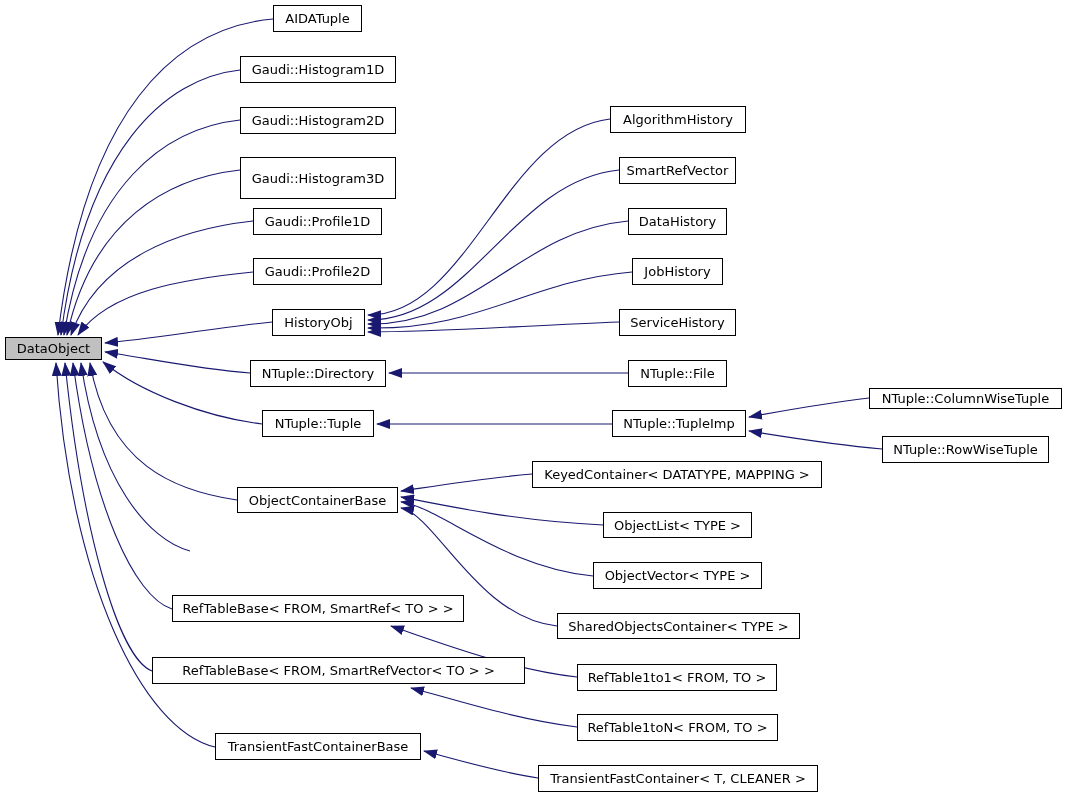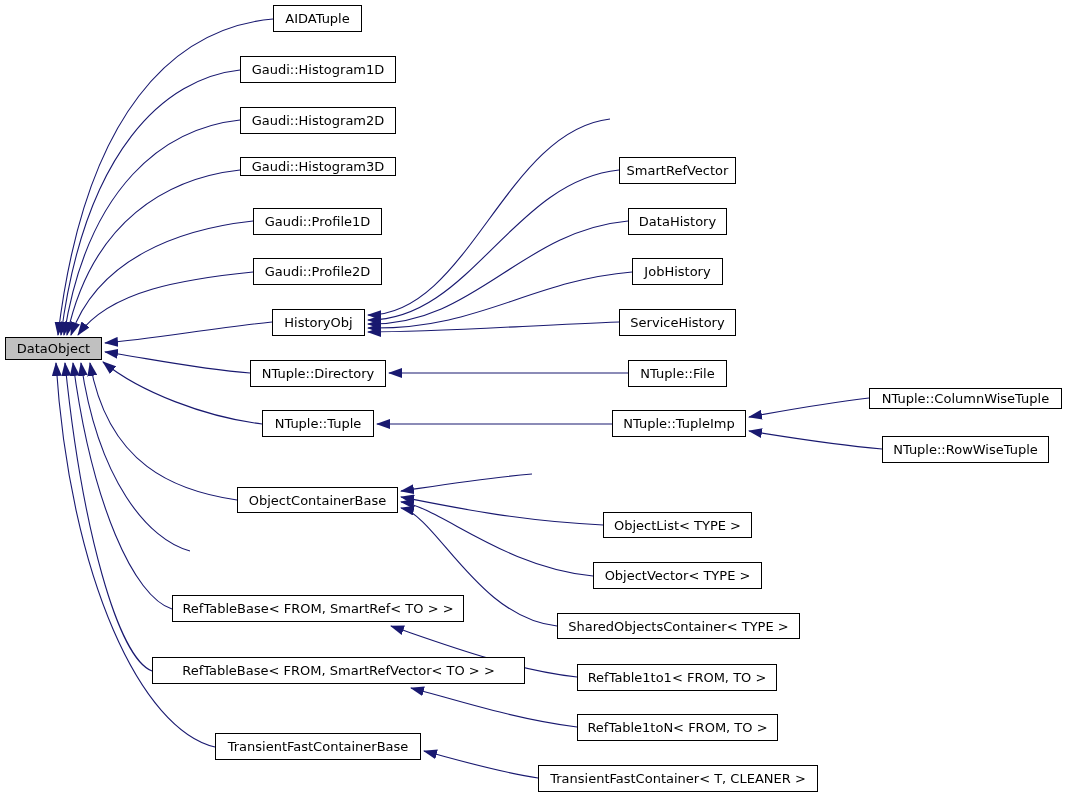--- a/index.html
+++ b/index.html
@@ -85,38 +85,40 @@
 
     <path class="edge" d="M 577,677 C 512,670 438,642 391,626" marker-end="url(#arrow)"></path>
     <path class="edge" d="M 577,727 C 513,719 450,698 411,688" marker-end="url(#arrow)"></path>
     <path class="edge" d="M 538,778 C 498,772 458,760 424,751" marker-end="url(#arrow)"></path>
   </svg>
 
   <div class="node root" style="left:5px;top:337px;width:97px;height:23px">DataObject</div>
   <div class="node" style="left:273px;top:5px;width:89px;height:27px">AIDATuple</div>
   <div class="node" style="left:240px;top:56px;width:156px;height:27px">Gaudi::Histogram1D</div>
   <div class="node" style="left:240px;top:107px;width:156px;height:27px">Gaudi::Histogram2D</div>
-  <div class="node" style="left:240px;top:157px;width:156px;height:19px">Gaudi::Histogram3D</div>
+  <div class="node" style="left:240px;top:157px;width:156px;height:42px">Gaudi::Histogram3D</div>
   <div class="node" style="left:253px;top:208px;width:129px;height:27px">Gaudi::Profile1D</div>
   <div class="node" style="left:253px;top:258px;width:129px;height:27px">Gaudi::Profile2D</div>
   <div class="node" style="left:272px;top:309px;width:93px;height:27px">HistoryObj</div>
   <div class="node" style="left:250px;top:360px;width:136px;height:27px">NTuple::Directory</div>
   <div class="node" style="left:262px;top:410px;width:112px;height:27px">NTuple::Tuple</div>
   <div class="node" style="left:237px;top:487px;width:161px;height:26px">ObjectContainerBase</div>
   <div class="node" style="left:172px;top:595px;width:292px;height:27px">RefTableBase&lt; FROM, SmartRef&lt; TO &gt; &gt;</div>
   <div class="node" style="left:152px;top:657px;width:373px;height:27px">RefTableBase&lt; FROM, SmartRefVector&lt; TO &gt; &gt;</div>
   <div class="node" style="left:215px;top:733px;width:206px;height:27px">TransientFastContainerBase</div>
+  <div class="node" style="left:610px;top:106px;width:136px;height:27px">AlgorithmHistory</div>
   <div class="node" style="left:619px;top:157px;width:117px;height:27px">SmartRefVector</div>
   <div class="node" style="left:628px;top:208px;width:99px;height:27px">DataHistory</div>
   <div class="node" style="left:632px;top:258px;width:91px;height:27px">JobHistory</div>
   <div class="node" style="left:619px;top:309px;width:117px;height:27px">ServiceHistory</div>
   <div class="node" style="left:628px;top:360px;width:99px;height:27px">NTuple::File</div>
   <div class="node" style="left:612px;top:410px;width:134px;height:27px">NTuple::TupleImp</div>
   <div class="node" style="left:869px;top:388px;width:193px;height:21px">NTuple::ColumnWiseTuple</div>
   <div class="node" style="left:882px;top:436px;width:167px;height:27px">NTuple::RowWiseTuple</div>
+  <div class="node" style="left:532px;top:461px;width:290px;height:27px">KeyedContainer&lt; DATATYPE, MAPPING &gt;</div>
   <div class="node" style="left:603px;top:512px;width:149px;height:26px">ObjectList&lt; TYPE &gt;</div>
   <div class="node" style="left:593px;top:562px;width:169px;height:27px">ObjectVector&lt; TYPE &gt;</div>
   <div class="node" style="left:557px;top:613px;width:243px;height:26px">SharedObjectsContainer&lt; TYPE &gt;</div>
   <div class="node" style="left:577px;top:664px;width:200px;height:27px">RefTable1to1&lt; FROM, TO &gt;</div>
   <div class="node" style="left:577px;top:714px;width:201px;height:27px">RefTable1toN&lt; FROM, TO &gt;</div>
   <div class="node" style="left:538px;top:765px;width:280px;height:27px">TransientFastContainer&lt; T, CLEANER &gt;</div>
 
 </div>
 
 </body></html>

